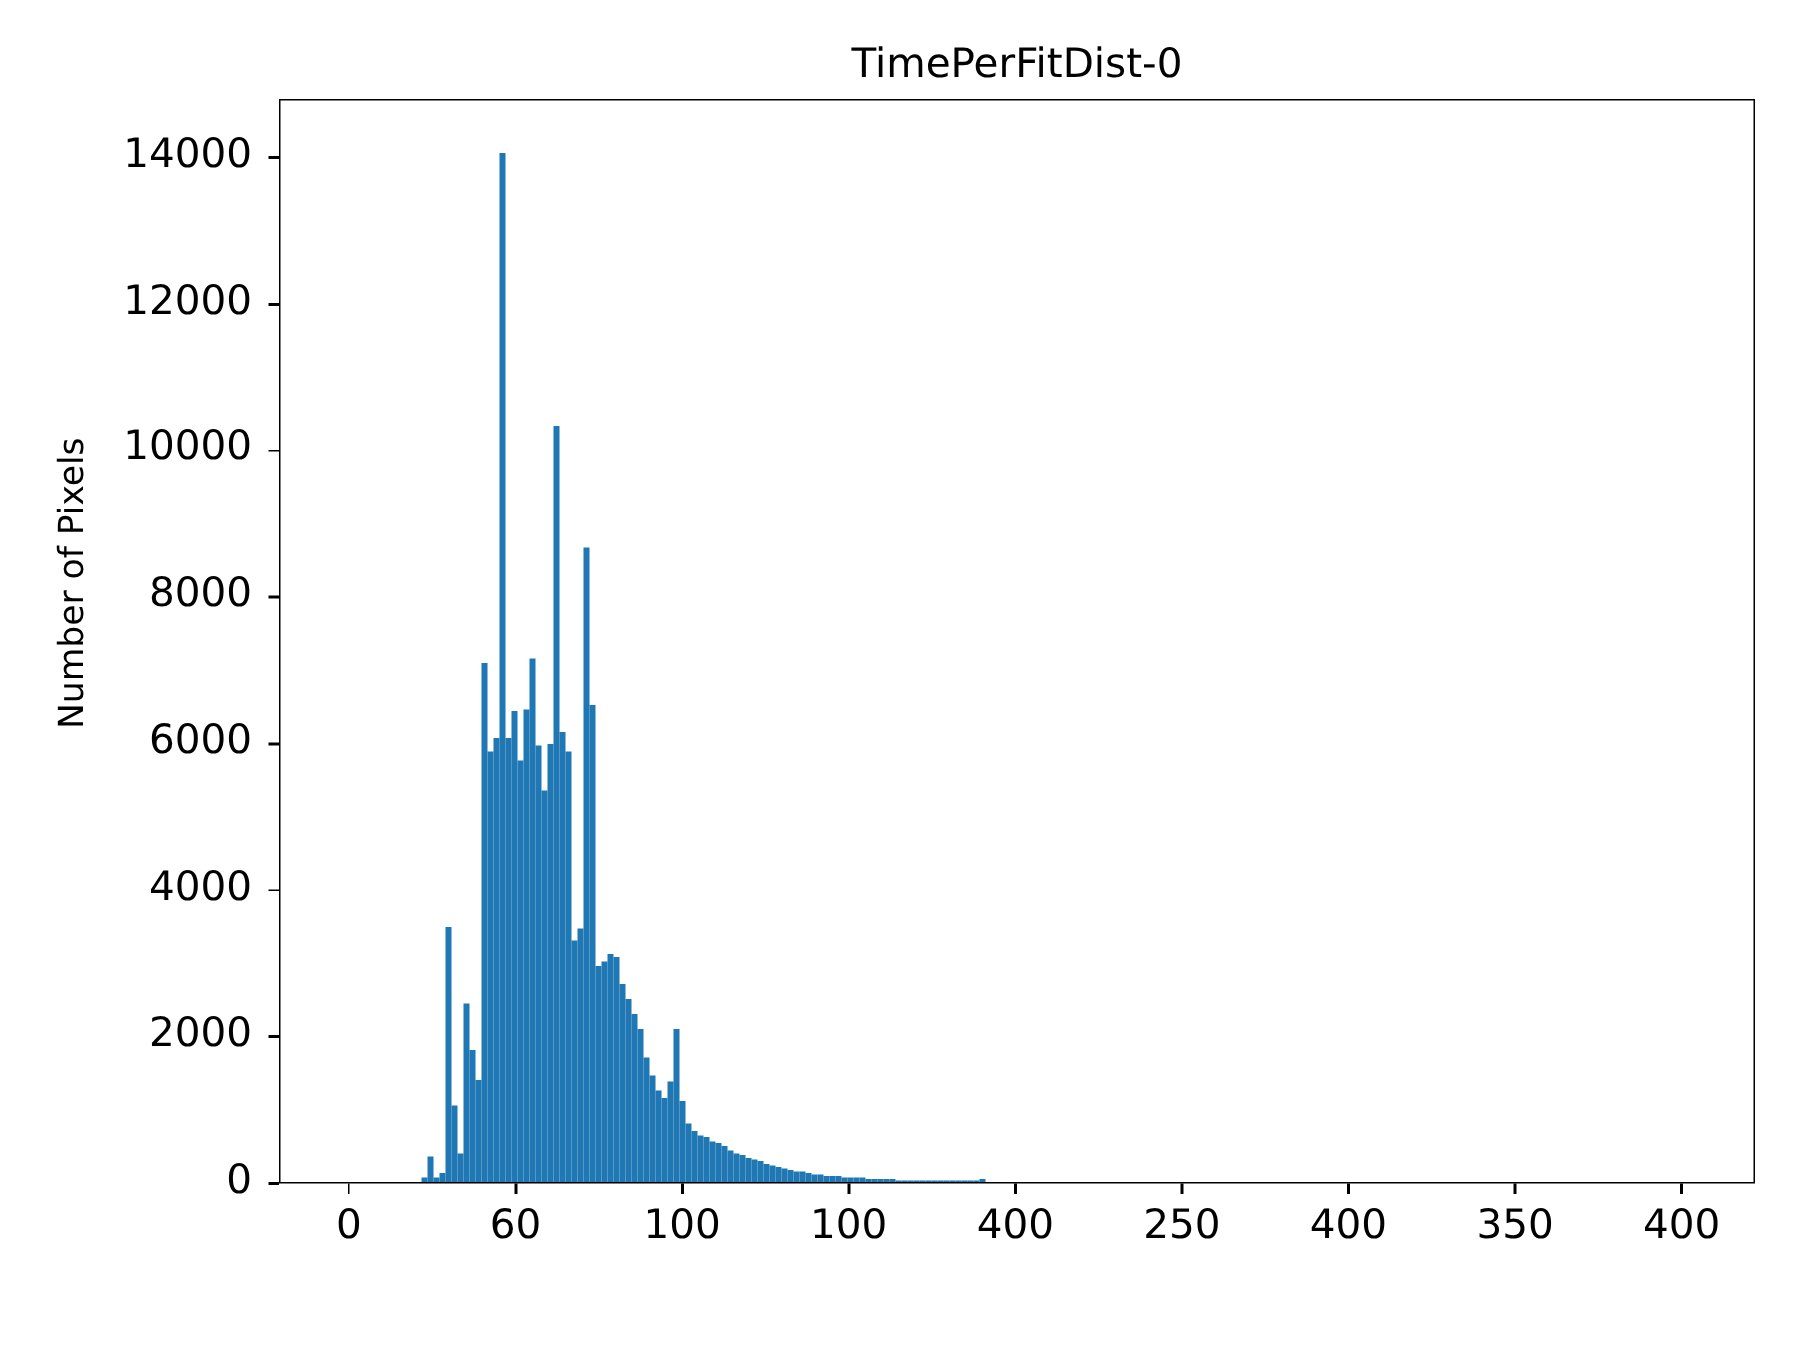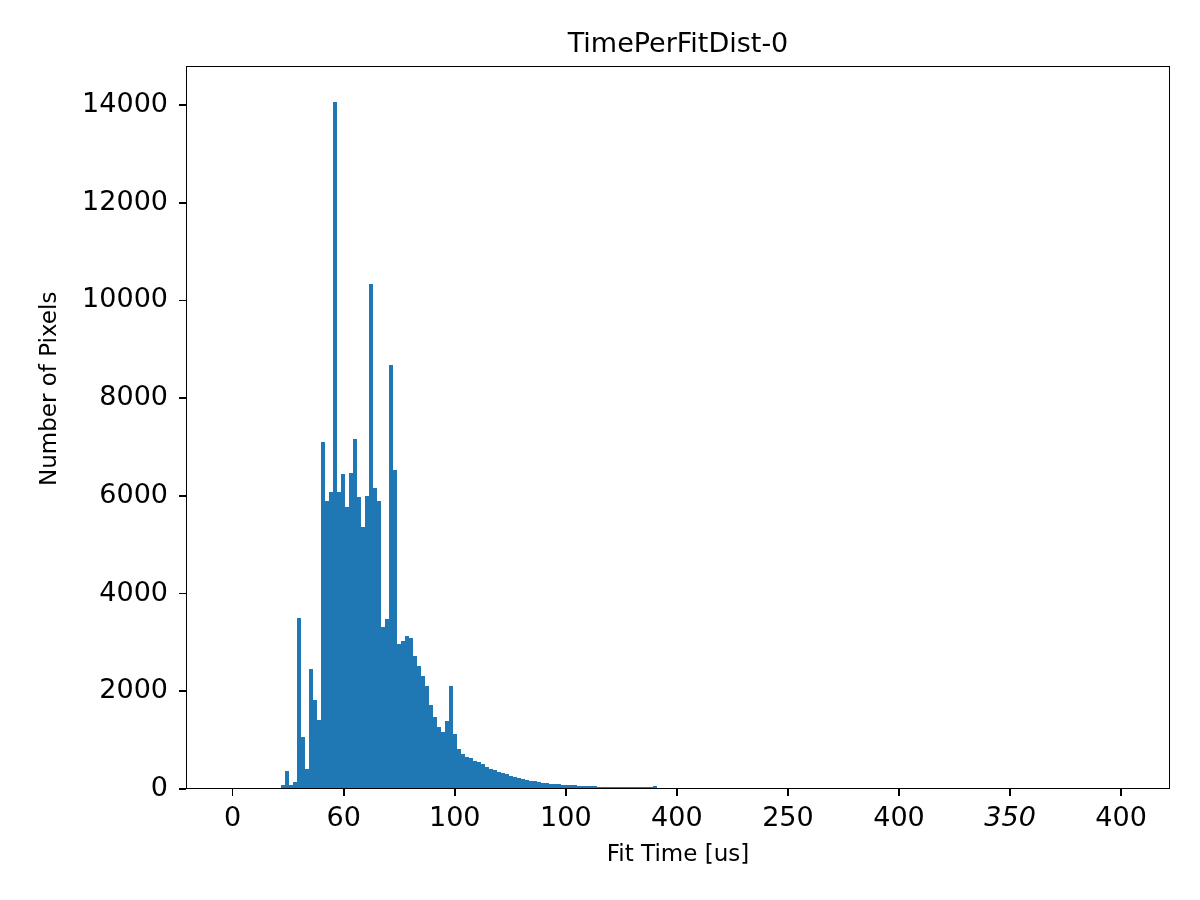--- a/index.html
+++ b/index.html
@@ -233,21 +233,20 @@
       <div class="xtick-label" style="left: 394.767px; width: 120px; top: 801px;">100</div>
       <div class="xtick-mark" style="left: 565.028px; top: 789px;"></div>
       <div class="xtick-label" style="left: 505.828px; width: 120px; top: 801px;">100</div>
       <div class="xtick-mark" style="left: 676.089px; top: 789px;"></div>
       <div class="xtick-label" style="left: 616.889px; width: 120px; top: 801px;">400</div>
       <div class="xtick-mark" style="left: 787.15px; top: 789px;"></div>
       <div class="xtick-label" style="left: 727.95px; width: 120px; top: 801px;">250</div>
       <div class="xtick-mark" style="left: 898.211px; top: 789px;"></div>
       <div class="xtick-label" style="left: 839.011px; width: 120px; top: 801px;">400</div>
       <div class="xtick-mark" style="left: 1009.27px; top: 789px;"></div>
-      <div class="xtick-label" style="left: 950.072px; width: 120px; top: 801px; font-style: italic;">350</div>
+      <div class="xtick-label" style="left: 950.072px; width: 120px; top: 801px;">350</div>
       <div class="xtick-mark" style="left: 1120.33px; top: 789px;"></div>
       <div class="xtick-label" style="left: 1061.13px; width: 120px; top: 801px;">400</div>
     </div>
 
   <div id="ylabel" style="left: 0px; top: 412.5px; width: 120px; text-align: center; transform: translateX(-12px) rotate(-90deg);">Number of Pixels</div>
-  <div id="xlabel">Fit Time [us]</div>
 
 </div>
 
 </body></html>

